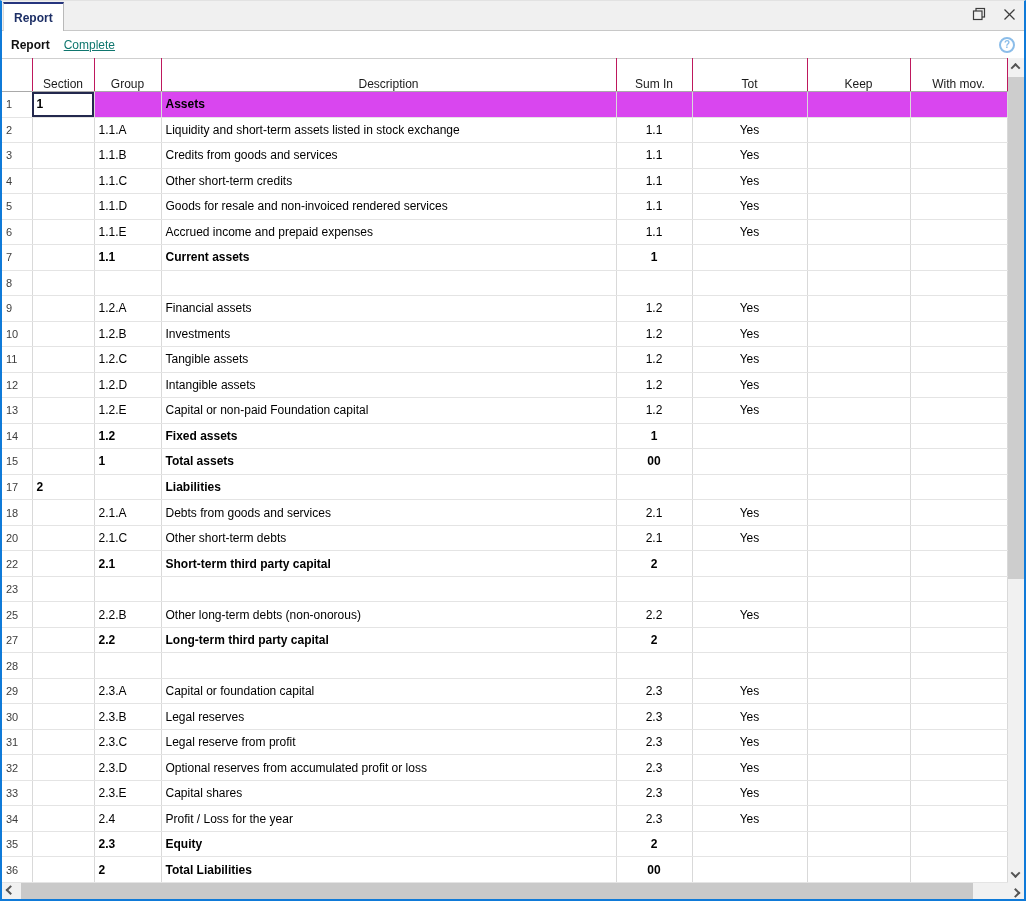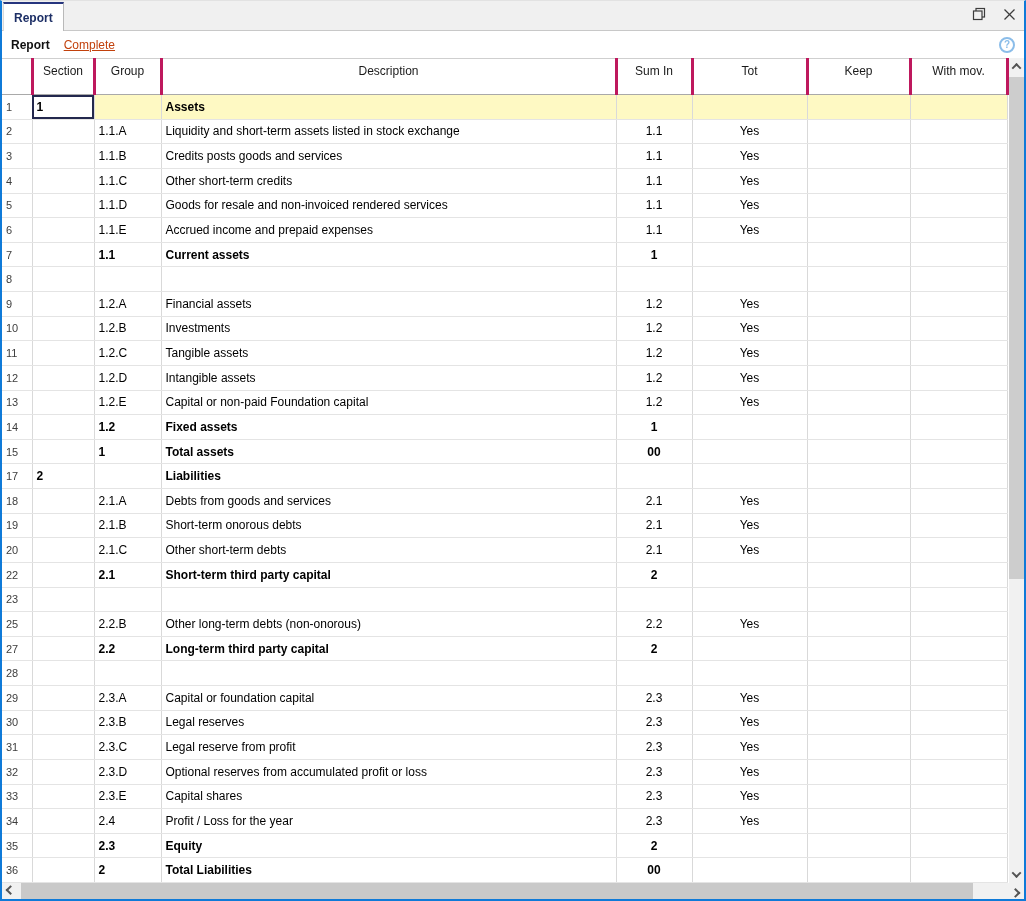--- a/index.html
+++ b/index.html
@@ -42,63 +42,63 @@
   }
 
   
   .toolbar {
     height: 27px; background: #fff;
     display: flex; align-items: center;
     padding: 0 9px; gap: 14px;
     flex: 0 0 auto;
   }
   .tb-title { font-size: 12px; font-weight: bold; color: #111; }
-  .tb-link { font-size: 12px; color: #c2410c; text-decoration: underline; cursor: pointer; }
+  .tb-link { font-size: 12px; color: #0f766e; text-decoration: underline; cursor: pointer; }
   .tb-fill { flex: 1; }
   .help-icon {
     width: 16px; height: 16px; border-radius: 50%;
     border: 2px solid #8bbde9; color: #8bbde9;
     font-size: 10px; font-weight: bold;
     display: flex; align-items: center; justify-content: center;
   }
 
   
   .content { display: flex; flex: 1 1 auto; overflow: hidden; }
   table.grid {
     border-collapse: collapse; table-layout: fixed;
     width: 1005px; flex: 0 0 auto;
     border-top: 1px solid #cfcfcf;
     font-size: 12px; color: #000;
   }
   table.grid th, table.grid td {
     overflow: hidden; white-space: nowrap;
   }
   table.grid th {
-    height: 36px; font-weight: normal; font-size: 12px; color: #1a1a1a;
+    height: 27px; font-weight: normal; font-size: 12px; color: #1a1a1a;
     background: #fff; text-align: center; vertical-align: top;
-    padding-top: 5px;
-    border-right: 3px solid #be185d;
+    padding-top: 18px;
+    border-right: 1px solid #be185d;
     border-bottom: 1px solid #a9a9a9;
   }
   th.corner { background: #e9f3fc; border-right: 1px solid #c4c4c4; }
   table.grid td {
     height: 22px;
     border-right: 1px solid #d9d9d9;
     border-bottom: 1px solid #e4e4e4;
     padding: 0 4px;
     vertical-align: middle;
   }
   td.rownum {
     color: #3d3d3d; font-size: 11px; text-align: left; padding-left: 7px;
     background: #fff; border-right: 1px solid #c4c4c4;
   }
   td.c-section, td.c-group, td.c-desc { text-align: left; padding-left: 5px; }
   td.c-sumin, td.c-tot, td.c-keep, td.c-mov { text-align: center; }
   tr.bold td.c-section, tr.bold td.c-group, tr.bold td.c-desc, tr.bold td.c-sumin { font-weight: bold; }
-  tr.selected td { background: #fef9c3; }
+  tr.selected td { background: #d946ef; }
   tr.selected td.rownum { background: #fff; }
   td.focus-cell {
     background: #fff !important;
     outline: 2px solid #23284d; outline-offset: -2px;
     border-bottom-color: #23284d;
   }
 
   
   .vscroll {
     width: 16px; flex: 0 0 auto; background: #f1f1f1;
@@ -202,21 +202,21 @@
             <td class="c-desc">Liquidity and short-term assets listed in stock exchange</td>
             <td class="c-sumin">1.1</td>
             <td class="c-tot">Yes</td>
             <td class="c-keep"></td>
             <td class="c-mov"></td>
           </tr>
           <tr>
             <td class="rownum">3</td>
             <td class="c-section"></td>
             <td class="c-group">1.1.B</td>
-            <td class="c-desc">Credits posts goods and services</td>
+            <td class="c-desc">Credits from goods and services</td>
             <td class="c-sumin">1.1</td>
             <td class="c-tot">Yes</td>
             <td class="c-keep"></td>
             <td class="c-mov"></td>
           </tr>
           <tr>
             <td class="rownum">4</td>
             <td class="c-section"></td>
             <td class="c-group">1.1.C</td>
             <td class="c-desc">Other short-term credits</td>
@@ -343,30 +343,20 @@
             <td class="c-sumin"></td>
             <td class="c-tot"></td>
             <td class="c-keep"></td>
             <td class="c-mov"></td>
           </tr>
           <tr>
             <td class="rownum">18</td>
             <td class="c-section"></td>
             <td class="c-group">2.1.A</td>
             <td class="c-desc">Debts from goods and services</td>
-            <td class="c-sumin">2.1</td>
-            <td class="c-tot">Yes</td>
-            <td class="c-keep"></td>
-            <td class="c-mov"></td>
-          </tr>
-          <tr>
-            <td class="rownum">19</td>
-            <td class="c-section"></td>
-            <td class="c-group">2.1.B</td>
-            <td class="c-desc">Short-term onorous debts</td>
             <td class="c-sumin">2.1</td>
             <td class="c-tot">Yes</td>
             <td class="c-keep"></td>
             <td class="c-mov"></td>
           </tr>
           <tr>
             <td class="rownum">20</td>
             <td class="c-section"></td>
             <td class="c-group">2.1.C</td>
             <td class="c-desc">Other short-term debts</td>

